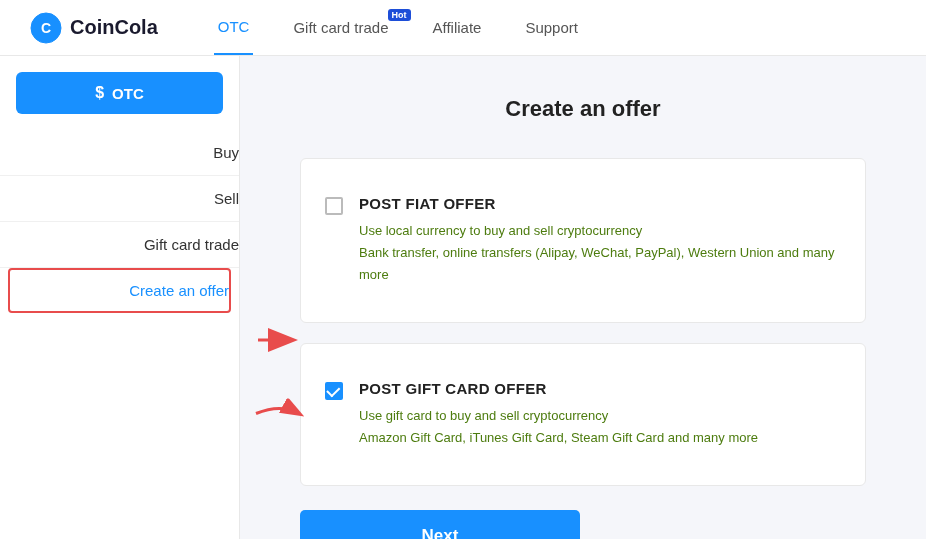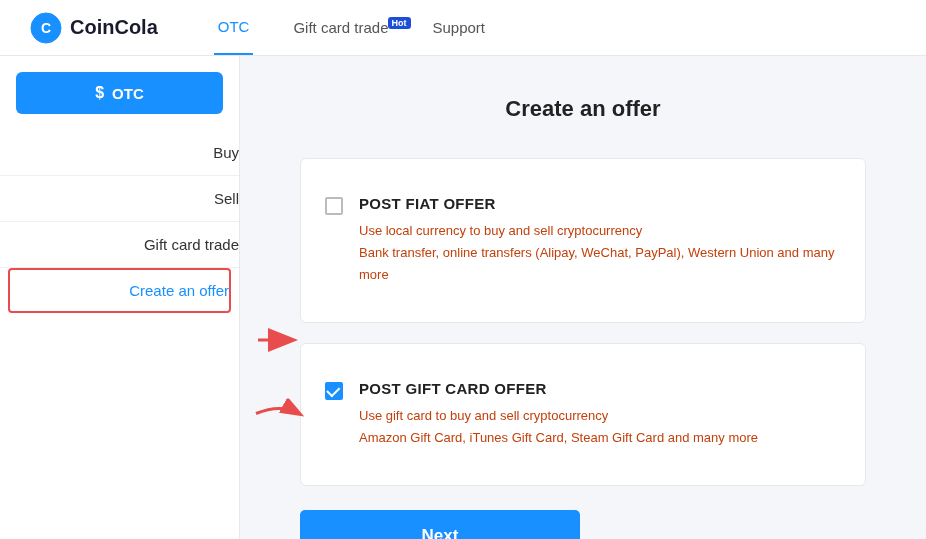--- a/index.html
+++ b/index.html
@@ -36,21 +36,21 @@
       position: relative;
       text-decoration: none;
     }
     .nav-item.active {
       color: #1890ff;
       border-bottom: 2px solid #1890ff;
       font-weight: 500;
     }
     .nav-item .hot-badge {
       position: absolute;
-      top: 16px;
+      top: 8px;
       right: -18px;
       background: #1d4ed8;
       color: #fff;
       font-size: 9px;
       padding: 1px 4px;
       border-radius: 3px;
       font-weight: 600;
     }
 
     
@@ -126,21 +126,21 @@
     .offer-option-content { flex: 1; }
     .offer-option-title {
       font-size: 15px;
       font-weight: 700;
       color: #222;
       margin-bottom: 8px;
       letter-spacing: 0.3px;
     }
     .offer-option-desc {
       font-size: 13px;
-      color: #c2410c;
+      color: #4d7c0f;
       line-height: 1.7;
     }
 
     
     .checkbox-wrapper {
       margin-top: 2px;
       width: 18px;
       height: 18px;
       flex-shrink: 0;
     }
@@ -202,20 +202,21 @@
     </svg>
     <span>CoinCola</span>
   </div>
 
   <nav style="display:flex; align-items:center; gap:36px;">
     <a class="nav-item active">OTC</a>
     <a class="nav-item" style="position:relative;">
       <span>Gift card trade</span>
       <span class="hot-badge">Hot</span>
     </a>
+    <a class="nav-item">Affiliate</a>
     <a class="nav-item">Support</a>
   </nav>
 </header>
 
 <div class="layout">
 
   <aside class="sidebar">
     <button class="sidebar-otc-btn">
       <span style="font-size:16px;">$</span>
       <span>OTC</span>

